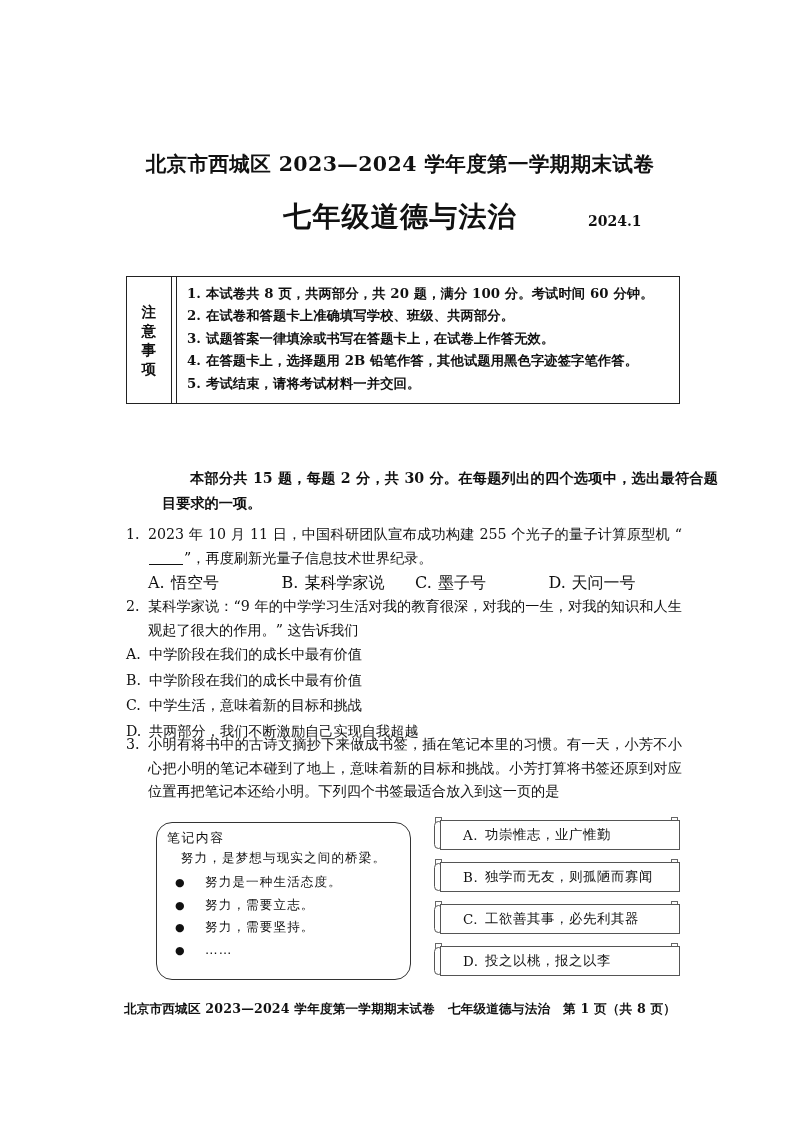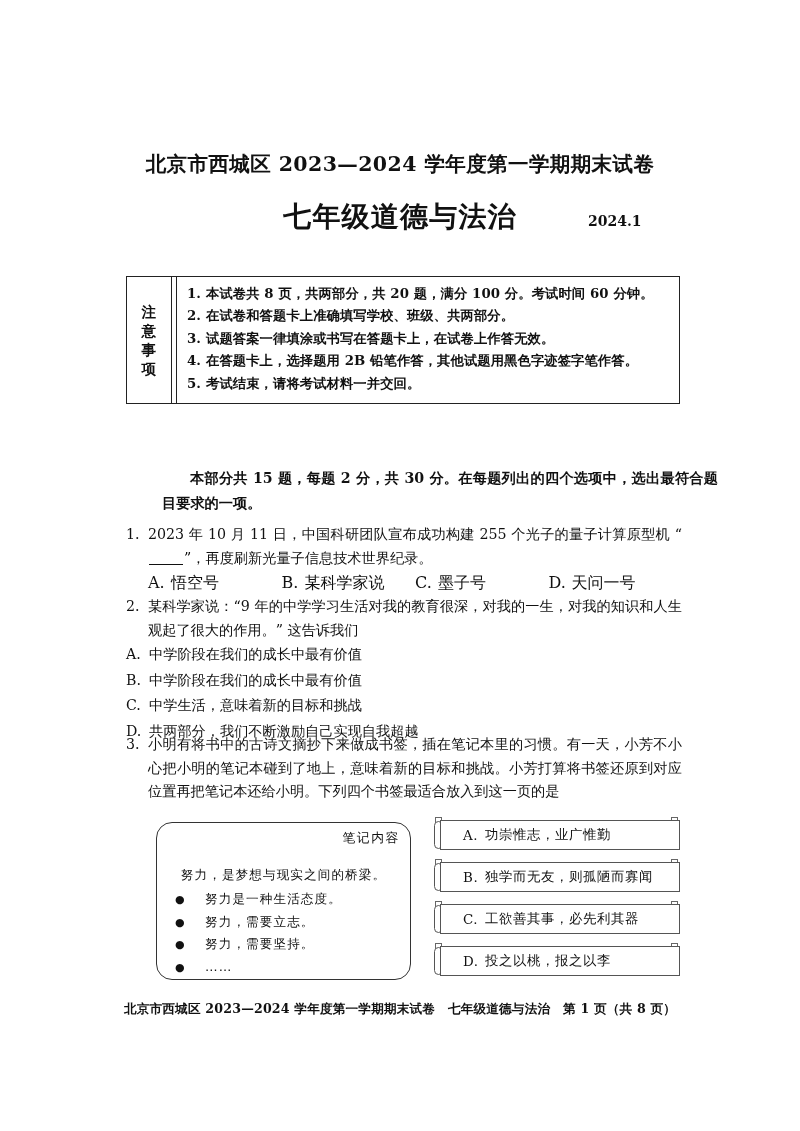--- a/index.html
+++ b/index.html
@@ -191,25 +191,25 @@
     width: 255px;
     height: 158px;
     border: 1.3px solid #333;
     border-radius: 16px;
     box-sizing: border-box;
     background: #fff;
     padding: 7px 10px 0 10px;
     font-family: "DejaVu Sans", "Liberation Sans", sans-serif;
   }
   .nb-title {
-    text-align: right;
+    text-align: left;
     font-size: 12.8px;
     font-weight: 400;
     letter-spacing: 1.6px;
-    margin-bottom: 20px;
+    margin-bottom: 3px;
   }
   .nb-lead {
     font-size: 12.6px;
     letter-spacing: 1.1px;
     text-align: center;
     margin-bottom: 4px;
   }
   .nb-bullet {
     font-size: 12.6px;
     letter-spacing: 1.1px;

